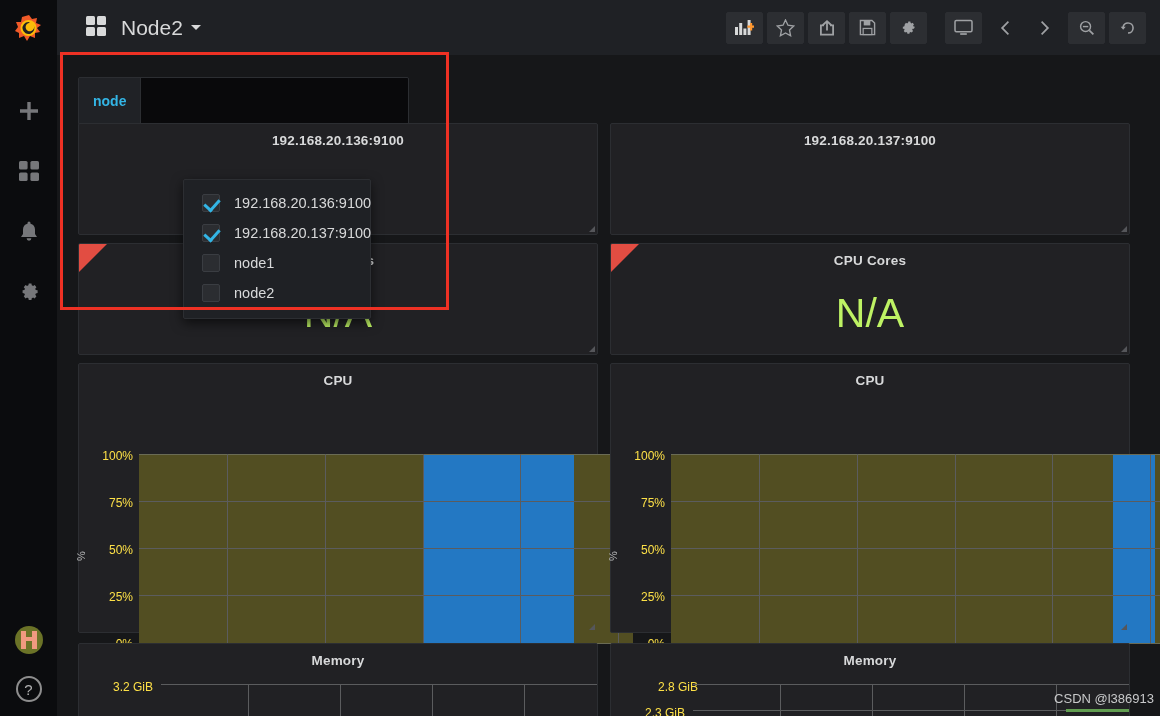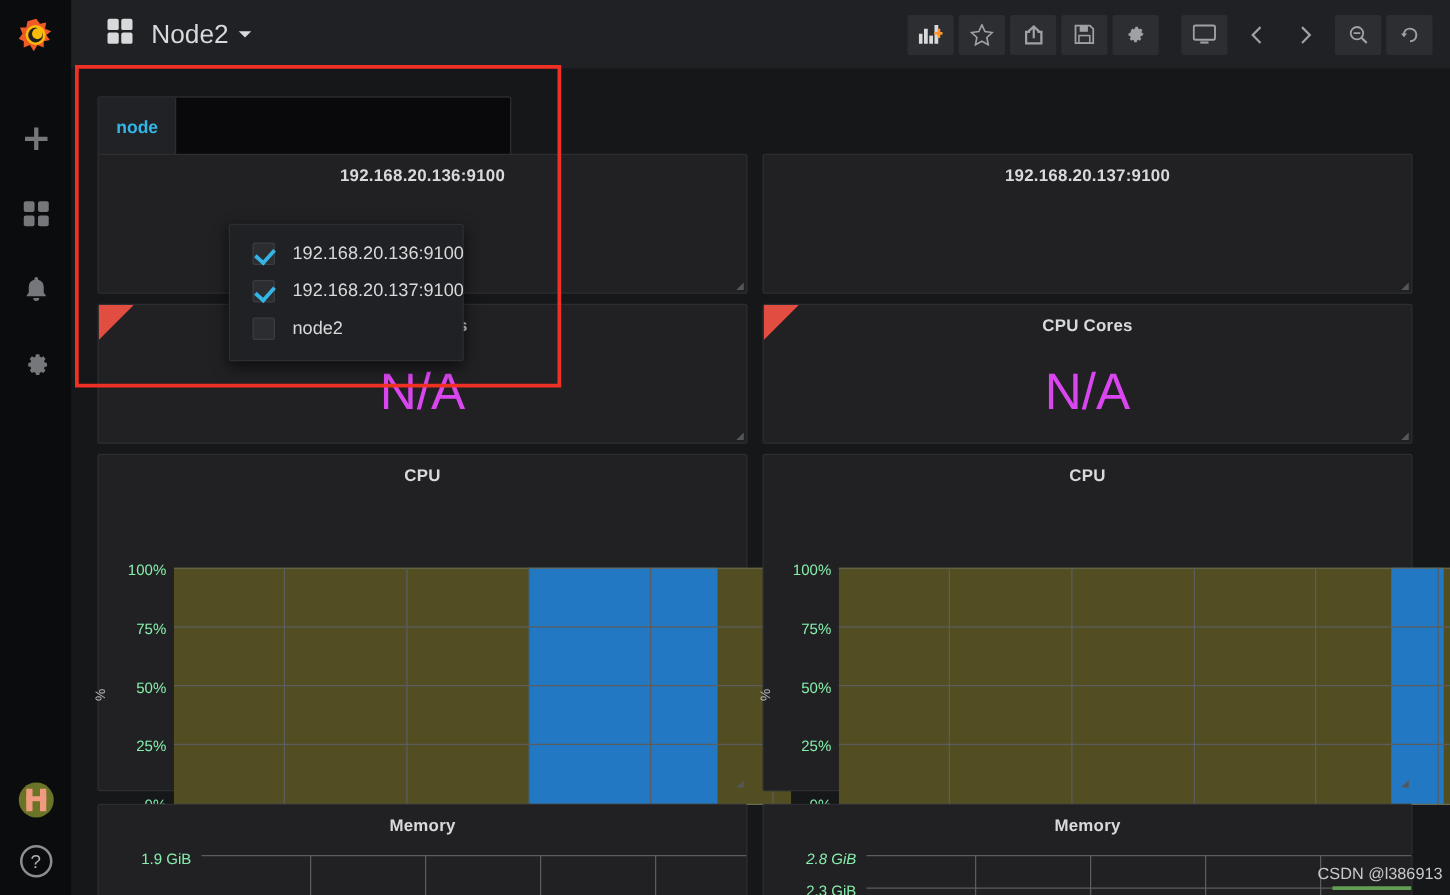--- a/index.html
+++ b/index.html
@@ -93,30 +93,30 @@
 
   
   .redbox {
     position:absolute; left:60px; top:52px; width:389px; height:258px;
     border:3px solid #ee3124; z-index:60; pointer-events:none;
   }
 
   
   .panel { position:absolute; background:#212124; border:1px solid #2c2e32; border-radius:2px; }
   .ptitle { text-align:center; color:#d8d9da; font-size:13.5px; font-weight:600; padding-top:9px; letter-spacing:.2px; }
-  .bigval { text-align:center; color:#d946ef; font-size:41px; font-weight:400; margin-top:22px; }
+  .bigval { text-align:center; color:#bef264; font-size:41px; font-weight:400; margin-top:22px; }
   .alertflag {
     position:absolute; left:0; top:0; width:0; height:0;
     border-top:28px solid #e24d42; border-right:28px solid transparent;
   }
   .resize {
     position:absolute; right:2px; bottom:2px; width:0;height:0;
     border-bottom:6px solid #55565a; border-left:6px solid transparent;
   }
-  .yaxis-lbl { position:absolute; color:#86efac; font-size:12px; text-align:right; }
+  .yaxis-lbl { position:absolute; color:#fde047; font-size:12px; text-align:right; }
   .xaxis-lbl { position:absolute; color:#b8b9ba; font-size:12.5px; text-align:center; }
   .unit-lbl { position:absolute; color:#b8b9ba; font-size:11px; transform:rotate(-90deg); }
   .plot { position:absolute; overflow:hidden; }
   .gridline { position:absolute; background:#5b5c5e; }
   .series-olive { position:absolute; background:#524e22; }
   .series-blue { position:absolute; background:#2378c3; }
   .legend { position:absolute; display:flex; align-items:center; gap:4px; flex-wrap:nowrap; }
   .lg { display:flex; align-items:center; gap:4px; margin-right:7px; }
   .lg i { width:12px; height:3px; border-radius:1px; display:block; }
   .lg span { color:#d8d9da; font-size:12.5px; }
@@ -410,34 +410,34 @@
         <div class="lg">
             <i style="background:#806eb7"></i>
             <span>softirq</span>
           </div>
       </div>
       <div class="resize"></div>
     </div>
 
     <div class="panel" style="left:21px; top:588px; width:520px; height:150px; overflow:hidden;">
       <div class="ptitle">Memory</div>
-      <div class="yaxis-lbl" style="left:10px; top:36px; width:64px;">1.9 GiB</div>
+      <div class="yaxis-lbl" style="left:10px; top:36px; width:64px;">3.2 GiB</div>
       <div class="plot" style="left:82px; top:40px; width:472px; height:100px;">
         <div class="gridline" style="left:0; top:0; width:100%; height:1px;"></div>
         <div class="gridline" style="left:18.5%; top:0; width:1px; height:100%;"></div>
         <div class="gridline" style="left:38%;   top:0; width:1px; height:100%;"></div>
         <div class="gridline" style="left:57.5%; top:0; width:1px; height:100%;"></div>
         <div class="gridline" style="left:77%;   top:0; width:1px; height:100%;"></div>
 
       </div>
     </div>
 
     <div class="panel" style="left:553px; top:588px; width:520px; height:150px; overflow:hidden;">
       <div class="ptitle">Memory</div>
-      <div class="yaxis-lbl" style="left:10px; top:36px; width:64px;font-style:italic;">2.8 GiB</div>
+      <div class="yaxis-lbl" style="left:23px; top:36px; width:64px;">2.8 GiB</div>
       <div class="yaxis-lbl" style="left:10px; top:62px; width:64px;">2.3 GiB</div>
       <div class="plot" style="left:82px; top:40px; width:472px; height:100px;">
         <div class="gridline" style="left:0; top:0;    width:100%; height:1px;"></div>
         <div class="gridline" style="left:0; top:26px; width:100%; height:1px;"></div>
         <div class="gridline" style="left:18.5%; top:0; width:1px; height:100%;"></div>
         <div class="gridline" style="left:38%;   top:0; width:1px; height:100%;"></div>
         <div class="gridline" style="left:57.5%; top:0; width:1px; height:100%;"></div>
         <div class="gridline" style="left:77%;   top:0; width:1px; height:100%;"></div>
 
         <div style="position:absolute; left:79%; top:25px; width:17%; height:3px; background:#629e51;"></div>
@@ -448,20 +448,24 @@
       <div class="dd-item">
         <span class="cb checked"></span>
         <span>192.168.20.136:9100</span>
       </div>
       <div class="dd-item">
         <span class="cb checked"></span>
         <span>192.168.20.137:9100</span>
       </div>
       <div class="dd-item">
         <span class="cb"></span>
+        <span>node1</span>
+      </div>
+      <div class="dd-item">
+        <span class="cb"></span>
         <span>node2</span>
       </div>
     </div>
   </div>
 
   <div class="redbox"></div>
 
   <div class="watermark">CSDN @l386913</div>
 </div>
 

